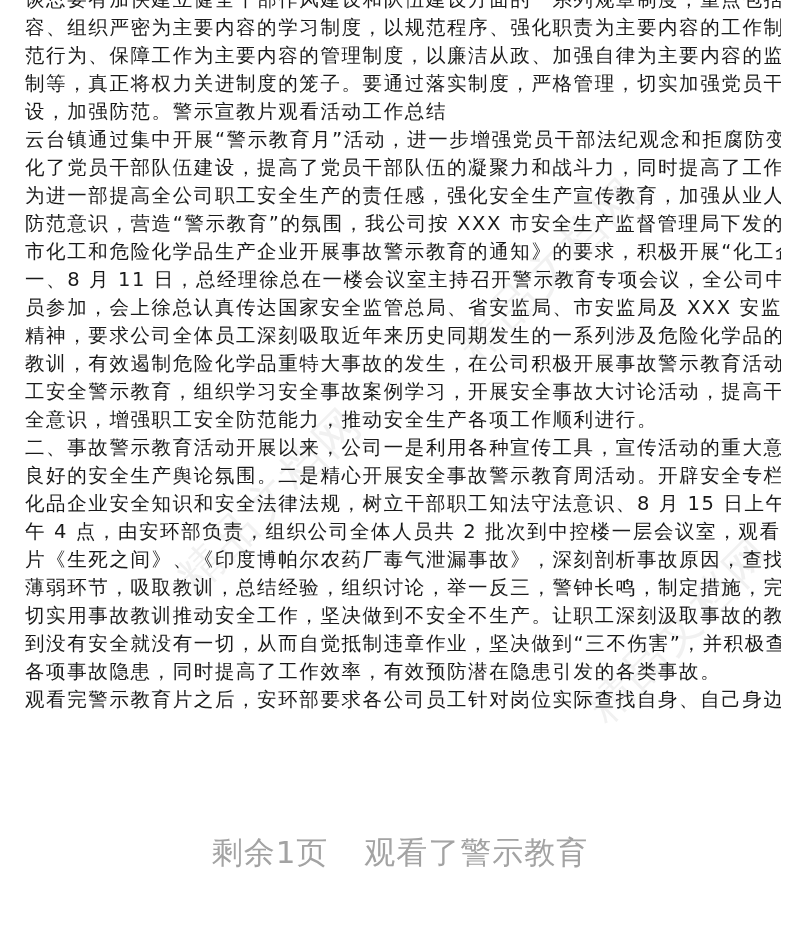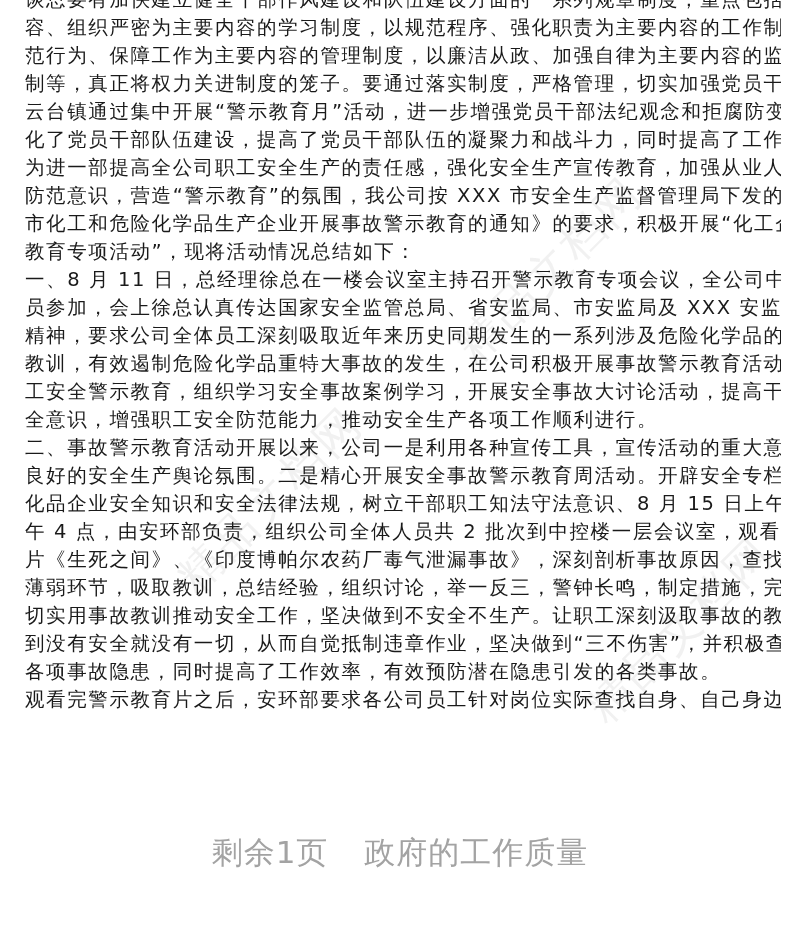--- a/index.html
+++ b/index.html
@@ -62,39 +62,39 @@
 
 <div class="watermark" style="left:430px; top:240px;">精品文档网</div>
 <div class="watermark" style="left:150px; top:470px;">精品文档网</div>
 <div class="watermark" style="left:560px; top:600px;">精品文档网</div>
 
 <div class="doc">
   <span class="line">谈总要有加快建立健全干部作风建设和队伍建设方面的一系列规章制度，重点包括以规范内</span>
   <span class="line">容、组织严密为主要内容的学习制度，以规范程序、强化职责为主要内容的工作制度，以规</span>
   <span class="line">范行为、保障工作为主要内容的管理制度，以廉洁从政、加强自律为主要内容的监督约束机</span>
   <span class="line">制等，真正将权力关进制度的笼子。要通过落实制度，严格管理，切实加强党员干部队伍建</span>
+  <span class="line last">设，加强防范。警示宣教片观看活动工作总结</span>
   <span class="line">云台镇通过集中开展“警示教育月”活动，进一步增强党员干部法纪观念和拒腐防变能力，强</span>
   <span class="line">化了党员干部队伍建设，提高了党员干部队伍的凝聚力和战斗力，同时提高了工作效率，提</span>
   <span class="line">为进一部提高全公司职工安全生产的责任感，强化安全生产宣传教育，加强从业人员的安全</span>
   <span class="line">防范意识，营造“警示教育”的氛围，我公司按 XXX 市安全生产监督管理局下发的《关于在全</span>
   <span class="line">市化工和危险化学品生产企业开展事故警示教育的通知》的要求，积极开展“化工企业警示</span>
-  <span class="line last">教育专项活动”，现将活动情况总结如下：</span>
   <span class="line">一、8 月 11 日，总经理徐总在一楼会议室主持召开警示教育专项会议，全公司中层管理人</span>
   <span class="line">员参加，会上徐总认真传达国家安全监管总局、省安监局、市安监局及 XXX 安监中心通知</span>
   <span class="line">精神，要求公司全体员工深刻吸取近年来历史同期发生的一系列涉及危险化学品的典型事故</span>
   <span class="line">教训，有效遏制危险化学品重特大事故的发生，在公司积极开展事故警示教育活动。抓好职</span>
   <span class="line">工安全警示教育，组织学习安全事故案例学习，开展安全事故大讨论活动，提高干部职工安</span>
   <span class="line last">全意识，增强职工安全防范能力，推动安全生产各项工作顺利进行。</span>
   <span class="line">二、事故警示教育活动开展以来，公司一是利用各种宣传工具，宣传活动的重大意义，营造</span>
   <span class="line">良好的安全生产舆论氛围。二是精心开展安全事故警示教育周活动。开辟安全专栏，学习危</span>
   <span class="line">化品企业安全知识和安全法律法规，树立干部职工知法守法意识、8 月 15 日上午 8 点和下</span>
   <span class="line">午 4 点，由安环部负责，组织公司全体人员共 2 批次到中控楼一层会议室，观看了警示教育</span>
   <span class="line">片《生死之间》、《印度博帕尔农药厂毒气泄漏事故》，深刻剖析事故原因，查找突出问题和</span>
   <span class="line">薄弱环节，吸取教训，总结经验，组织讨论，举一反三，警钟长鸣，制定措施，完善提高，</span>
   <span class="line">切实用事故教训推动安全工作，坚决做到不安全不生产。让职工深刻汲取事故的教训，体会</span>
   <span class="line">到没有安全就没有一切，从而自觉抵制违章作业，坚决做到“三不伤害”，并积极查找身边的</span>
   <span class="line last">各项事故隐患，同时提高了工作效率，有效预防潜在隐患引发的各类事故。</span>
   <span class="line">观看完警示教育片之后，安环部要求各公司员工针对岗位实际查找自身、自己身边的人及本</span>
 </div>
 
 <div class="footer-note">
-  <span>剩余1页</span><span class="gap"></span><span>政府的工作质量</span>
+  <span>剩余1页</span><span class="gap"></span><span>观看了警示教育</span>
 </div>
 
 </body></html>

